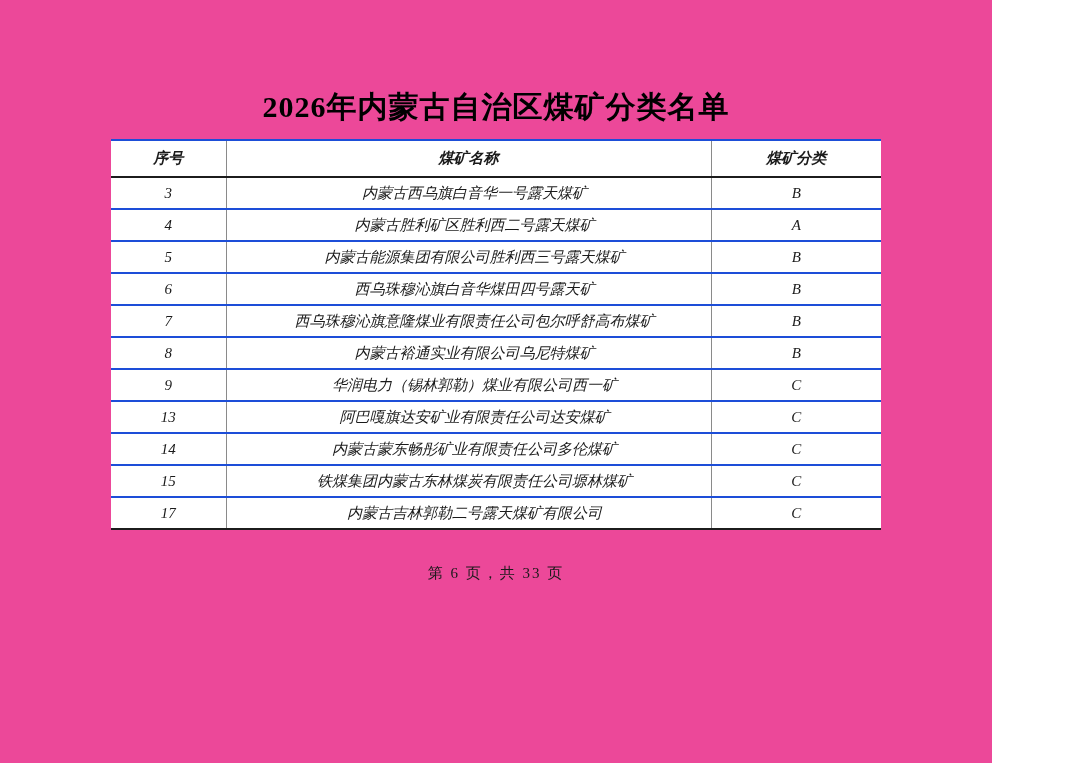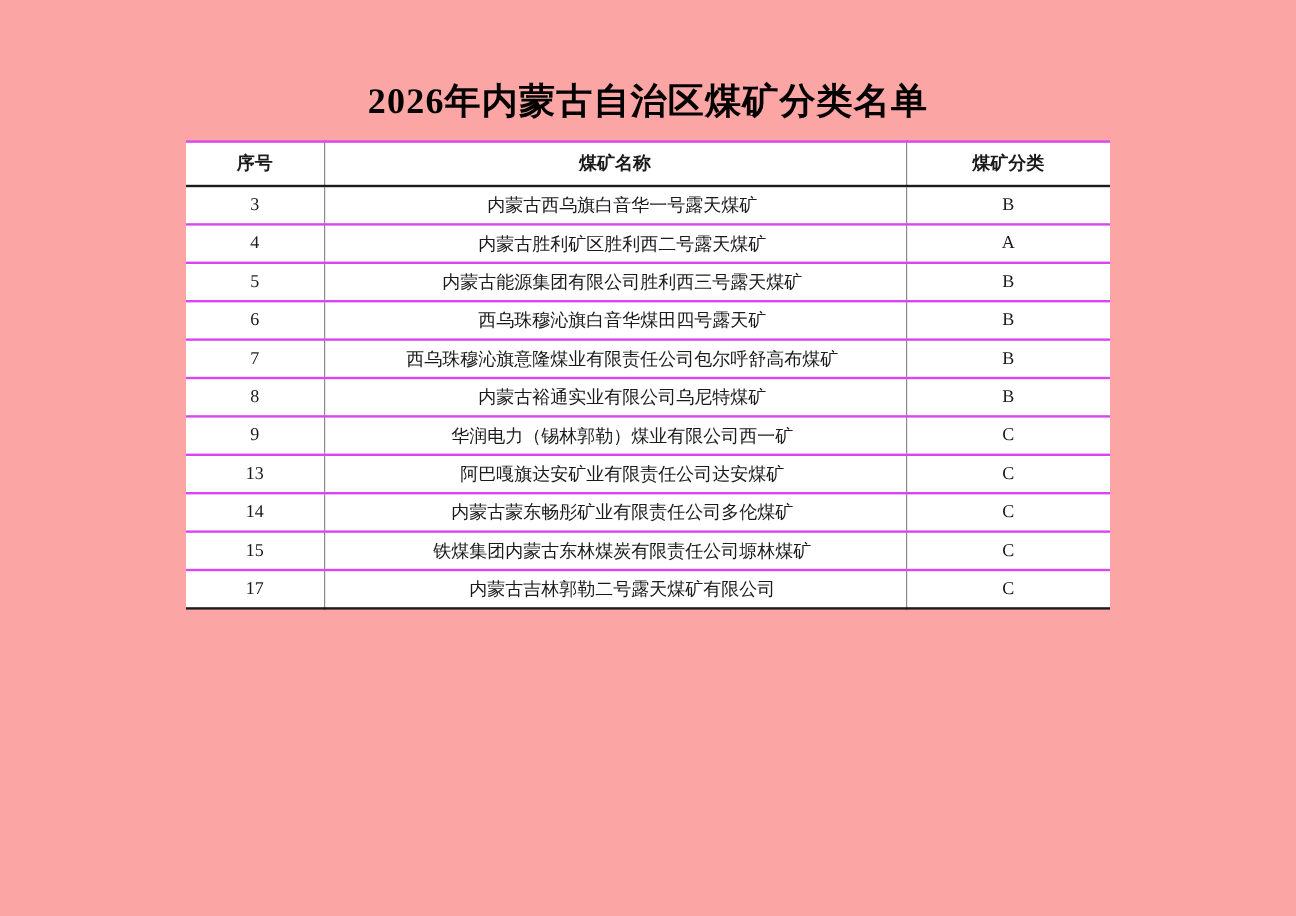--- a/index.html
+++ b/index.html
@@ -3,45 +3,46 @@
 <meta charset="utf-8">
 <style>
   * { margin: 0; padding: 0; box-sizing: border-box; }
   html, body {
     width: 1080px;
     background: #ffffff;
     font-family: "Liberation Serif", "DejaVu Serif", serif;
     color: #1a1a1a;
   }
   .page {
-    width: 1080px;
+    width: 992px;
     height: 763px;
-    background: #fca5a5;
-    padding-top: 64px;
+    background: #ec4899;
+    padding-top: 86px;
     position: relative;
   }
   .doc-title {
     text-align: center;
     font-size: 30px;
     font-weight: bold;
     letter-spacing: 1px;
     line-height: 42px;
     color: #000000;
   }
   table.mine-table {
     width: 770px;
     margin: 11px auto 0 auto;
     border-collapse: collapse;
     table-layout: fixed;
   }
   table.mine-table col.c-no    { width: 115px; }
   table.mine-table col.c-name  { width: 485px; }
   table.mine-table col.c-class { width: 170px; }
   table.mine-table tr {
-    border-top: 2px solid #d946ef;
+    border-top: 2px solid #1d4ed8;
+    font-style: italic;
   }
   table.mine-table tr:last-child {
     border-bottom: 2px solid #1c1c1c;
   }
   table.mine-table th, table.mine-table td {
     font-size: 15px;
     font-weight: normal;
     vertical-align: middle;
     background: #ffffff;
   }
@@ -142,14 +143,15 @@
           <td class="col-class">C</td>
         </tr>
         <tr>
           <td class="col-no">17</td>
           <td class="col-name">内蒙古吉林郭勒二号露天煤矿有限公司</td>
           <td class="col-class">C</td>
         </tr>
       </tbody>
   </table>
 
+  <div class="page-footer">第 6 页，共 33 页</div>
 
 </div>
 
 </body></html>

